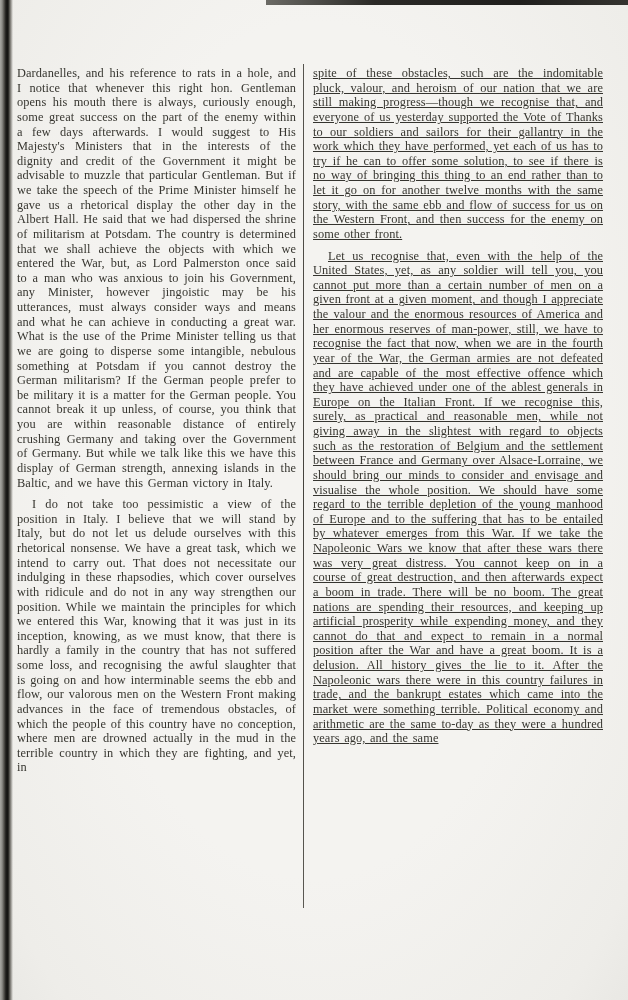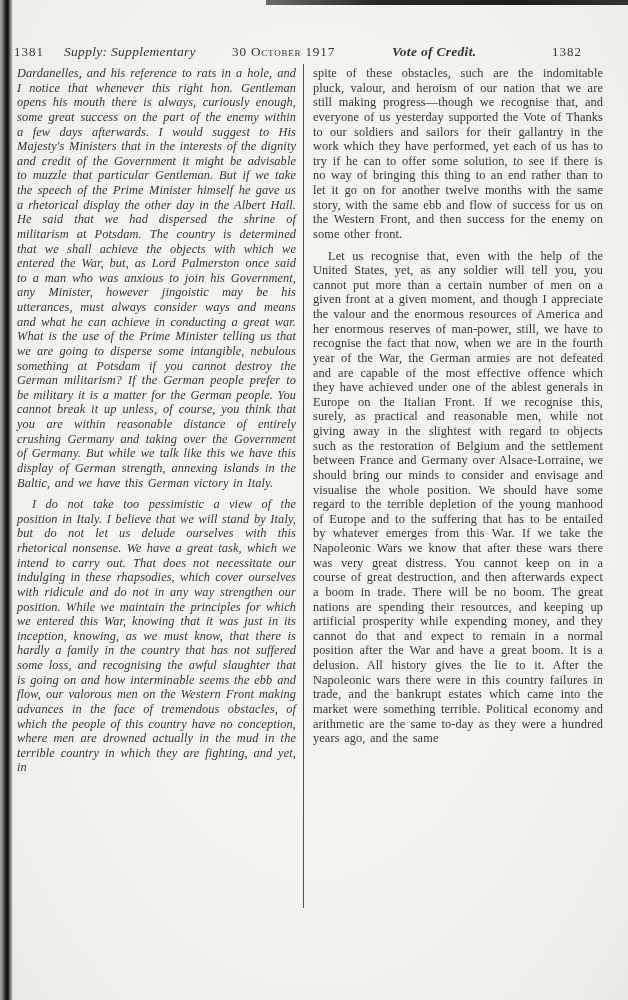--- a/index.html
+++ b/index.html
@@ -38,22 +38,22 @@
   }
   .head-date {
     position: absolute; left: 232px; font-variant: small-caps; letter-spacing: 0.8px; font-size: 13.2px;
   }
   .title-right {
     position: absolute; left: 392px; font-style: italic; font-weight: bold; letter-spacing: 0.3px;
   }
   
   .columns { position: absolute; top: 66px; left: 0; width: 100%; }
   .col { position: absolute; top: 0; }
-  .col-left  { left: 17px;  width: 279px; font-style: italic; }
-  .col-right { left: 313px; width: 290px; }
+  .col-left  { left: 17px;  width: 279px; }
+  .col-right { left: 313px; width: 290px; text-decoration: underline; }
   .col p {
     margin: 0;
     text-align: justify;
     font-size: 12.35px;
     line-height: 14.62px;
     word-spacing: 1.4px;
     letter-spacing: 0.1px;
     color: #36352f;
     text-rendering: optimizeLegibility;
   }
@@ -65,27 +65,20 @@
   }
 </style>
 </head>
 <body>
 
 <div class="page">
 
   <div class="scan-bar-top"></div>
   <div class="binding-edge"></div>
 
-  <header class="running-head">
-    <span class="col-num num-left">1381</span>
-    <span class="title-left">Supply: Supplementary</span>
-    <span class="head-date">30 October 1917</span>
-    <span class="title-right">Vote of Credit.</span>
-    <span class="col-num num-right">1382</span>
-  </header>
 
   <div class="column-rule"></div>
 
   <main class="columns">
 
     <section class="col col-left">
       <p>Dardanelles, and his reference to rats in a hole, and I notice that whenever this right hon. Gentleman opens his mouth there is always, curiously enough, some great success on the part of the enemy within a few days afterwards. I would suggest to His Majesty's Ministers that in the interests of the dignity and credit of the Government it might be advisable to muzzle that particular Gentleman. But if we take the speech of the Prime Minister himself he gave us a rhetorical display the other day in the Albert Hall. He said that we had dispersed the shrine of militarism at Potsdam. The country is determined that we shall achieve the objects with which we entered the War, but, as Lord Palmerston once said to a man who was anxious to join his Government, any Minister, however jingoistic may be his utterances, must always consider ways and means and what he can achieve in conducting a great war. What is the use of the Prime Minister telling us that we are going to disperse some intangible, nebulous something at Potsdam if you cannot destroy the German militarism? If the German people prefer to be military it is a matter for the German people. You cannot break it up unless, of course, you think that you are within reasonable distance of entirely crushing Germany and taking over the Government of Germany. But while we talk like this we have this display of German strength, annexing islands in the Baltic, and we have this German victory in Italy.</p>
       <p class="indent">I do not take too pessimistic a view of the position in Italy. I believe that we will stand by Italy, but do not let us delude ourselves with this rhetorical nonsense. We have a great task, which we intend to carry out. That does not necessitate our indulging in these rhapsodies, which cover ourselves with ridicule and do not in any way strengthen our position. While we maintain the principles for which we entered this War, knowing that it was just in its inception, knowing, as we must know, that there is hardly a family in the country that has not suffered some loss, and recognising the awful slaughter that is going on and how interminable seems the ebb and flow, our valorous men on the Western Front making advances in the face of tremendous obstacles, of which the people of this country have no conception, where men are drowned actually in the mud in the terrible country in which they are fighting, and yet, in</p>
     </section>
 

